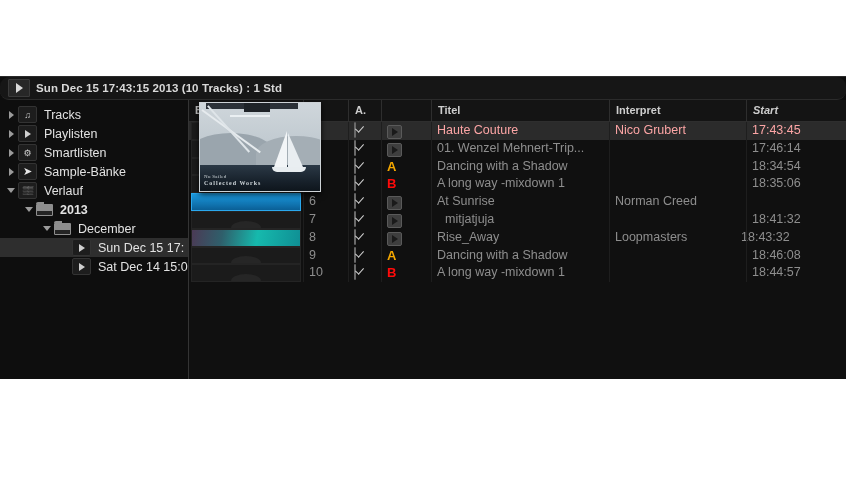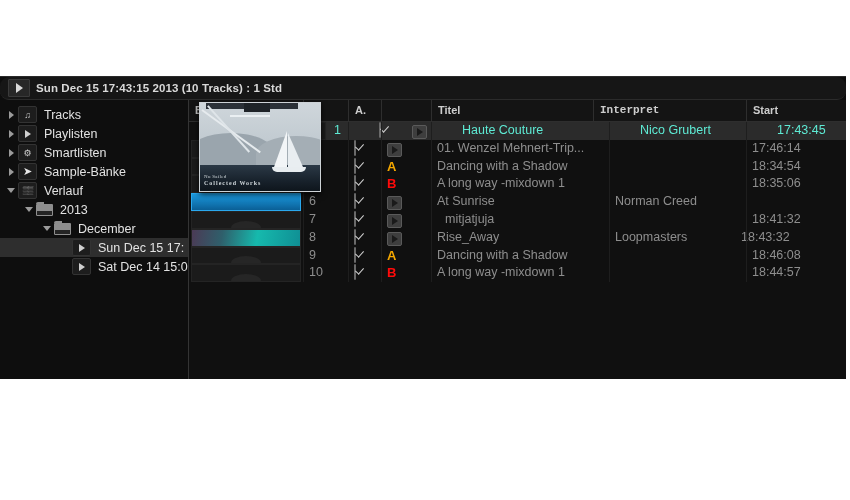--- a/index.html
+++ b/index.html
@@ -48,21 +48,21 @@
   
   .table{flex:1;background:#101010;position:relative;overflow:hidden;}
   .thead{height:21px;background:#141414;border-bottom:1px solid #2e2e2e;
          position:relative;}
   .th{position:absolute;top:0;height:21px;line-height:21px;font-size:11px;
       font-weight:bold;color:#cdcdcd;padding-left:6px;box-sizing:border-box;
       border-left:1px solid #2e2e2e;}
   .th.first{border-left:none;}
   .rows{position:relative;}
   .row{height:17.8px;position:relative;font-size:12.5px;color:#8e8e8e;}
-  .row.hl{background:#2b2b2b;color:#5eead4;margin-left:25px;}
+  .row.hl{background:#2b2b2b;color:#fca5a5;}
   .cell{position:absolute;top:0;height:17.8px;line-height:17.8px;
         box-sizing:border-box;padding-left:6px;white-space:nowrap;overflow:hidden;}
   .c-num{text-align:left;}
   .cb{width:11px;height:11px;border:1px solid #6a6a6a;border-radius:2px;
       background:#3a3a3a;position:relative;margin-top:3px;}
   .cb:after{content:"";position:absolute;left:2px;top:1px;width:4px;height:7px;
       border:solid #cfcfcf;border-width:0 1.6px 1.6px 0;transform:rotate(42deg);}
   .pill{width:13px;height:12px;background:#3e3e3e;border:1px solid #5a5a5a;
         border-radius:2px;margin-top:3px;display:flex;align-items:center;
         justify-content:center;}
@@ -155,21 +155,21 @@
         </div>
         <div class="node" style="padding-left: 4px;">
           <span class="disc">
             <span class="caret-d"></span>
           </span>
           <span class="nicon">
             <span style="font-size:8px;letter-spacing:-1px;color:#9a9a9a">▒▒</span>
           </span>
           <span class="nlabel">Verlauf</span>
         </div>
-        <div class="node" style="padding-left: 22px;">
+        <div class="node" style="padding-left: 22px; font-weight: bold;">
           <span class="disc">
             <span class="caret-d"></span>
           </span>
           <span class="nicon plain">
             <span class="folder"></span>
           </span>
           <span class="nlabel">2013</span>
         </div>
         <div class="node" style="padding-left: 40px;">
           <span class="disc">
@@ -196,22 +196,22 @@
         </div>
       </div>
 
     <div class="table">
       <div class="thead" id="thead">
           <div class="th first" style="left: 0px; width: 114px;">Bilder</div>
           <div class="th" style="left: 114px; width: 45px;">#</div>
           <div class="th" style="left: 159px; width: 33px;">A.</div>
           <div class="th" style="left: 192px; width: 50px;"></div>
           <div class="th" style="left: 242px; width: 178px;">Titel</div>
-          <div class="th" style="left: 404px; width: 137px; font-family: Liberation Mono, monospace;">Interpret</div>
-          <div class="th" style="left: 557px; width: 100px;">Start</div>
+          <div class="th" style="left: 420px; width: 137px;">Interpret</div>
+          <div class="th" style="left: 557px; width: 100px; font-style: italic;">Start</div>
         </div>
       <div class="rows" id="rows">
           <div class="row hl">
             <div class="cell" style="left: 0px; width: 114px; padding: 0px;">
               <div class="thumb"></div>
             </div>
             <div class="cell c-num" style="left: 114px; width: 45px;">1</div>
             <div class="cell" style="left: 159px; width: 33px;"><span class="cb"></span></div>
             <div class="cell" style="left: 192px; width: 50px;">
               <span class="pill">

